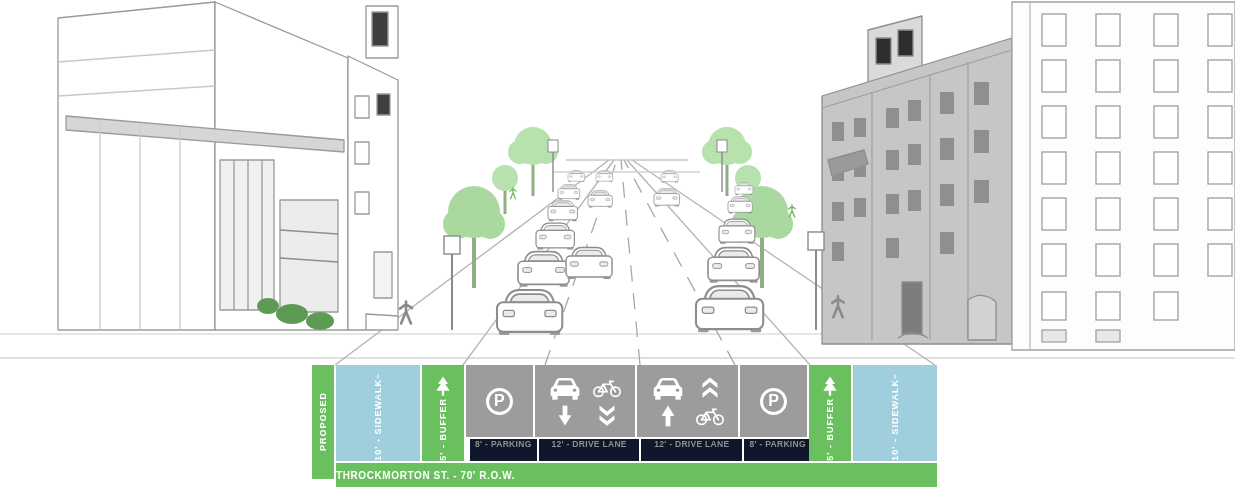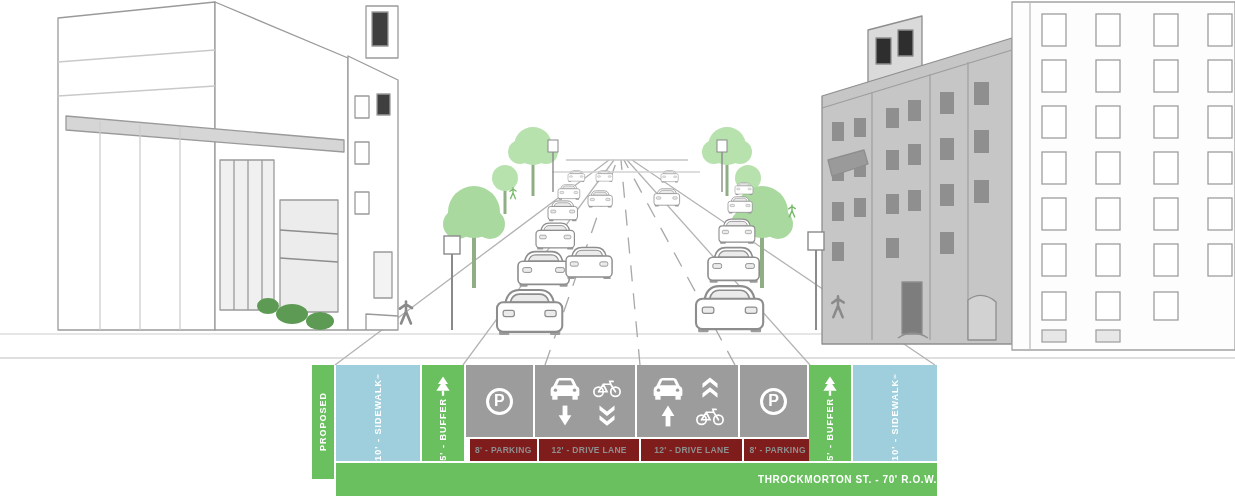--- a/index.html
+++ b/index.html
@@ -25,27 +25,27 @@
   .band.colored .vlabel { flex:1; display:flex; align-items:center; justify-content:center; }
   .band.sidewalk { flex:10; background:#9fcfdd; }
   .band.buffer   { flex:5;  background:#6abf5f; }
   .band.graylane { flex:8; background:transparent; }
   .band.drivelane { flex:12; background:transparent; }
   .gray-top {
     background:#9c9c9c; flex:1; width:100%;
     display:flex; align-items:center; justify-content:center; flex-direction:column;
   }
   .gray-label {
-    height:22px; width:100%; margin-top:2px; background:#7f1d1d;
-    display:flex; align-items:center; justify-content:center;margin-left:8px;
+    height:22px; width:100%; margin-top:2px; background:#0f172a;
+    display:flex; justify-content:center;margin-left:8px;
   }
   .gray-label span { color:#8f8f8f; font-weight:bold; font-size:8.5px; letter-spacing:0.3px; white-space:nowrap; }
   .street-bar {
-    height:33px; margin-top:2px; background:#6abf5f;
-    display:flex; align-items:center; justify-content:flex-end;
+    height:24px; margin-top:2px; background:#6abf5f;
+    display:flex; align-items:center; justify-content:flex-start;
   }
   .street-bar span { color:#ffffff; font-weight:bold; font-size:10px; letter-spacing:0.6px; white-space:nowrap; }
 
   .p-circle {
     width:27px; height:27px; border:3px solid #ffffff; border-radius:50%;
     color:#ffffff; font-weight:bold; font-size:16px; line-height:1;
     display:flex; align-items:center; justify-content:center;
   }
   .lane-grid {
     display:grid; grid-template-columns:auto auto; gap:3px 10px;

